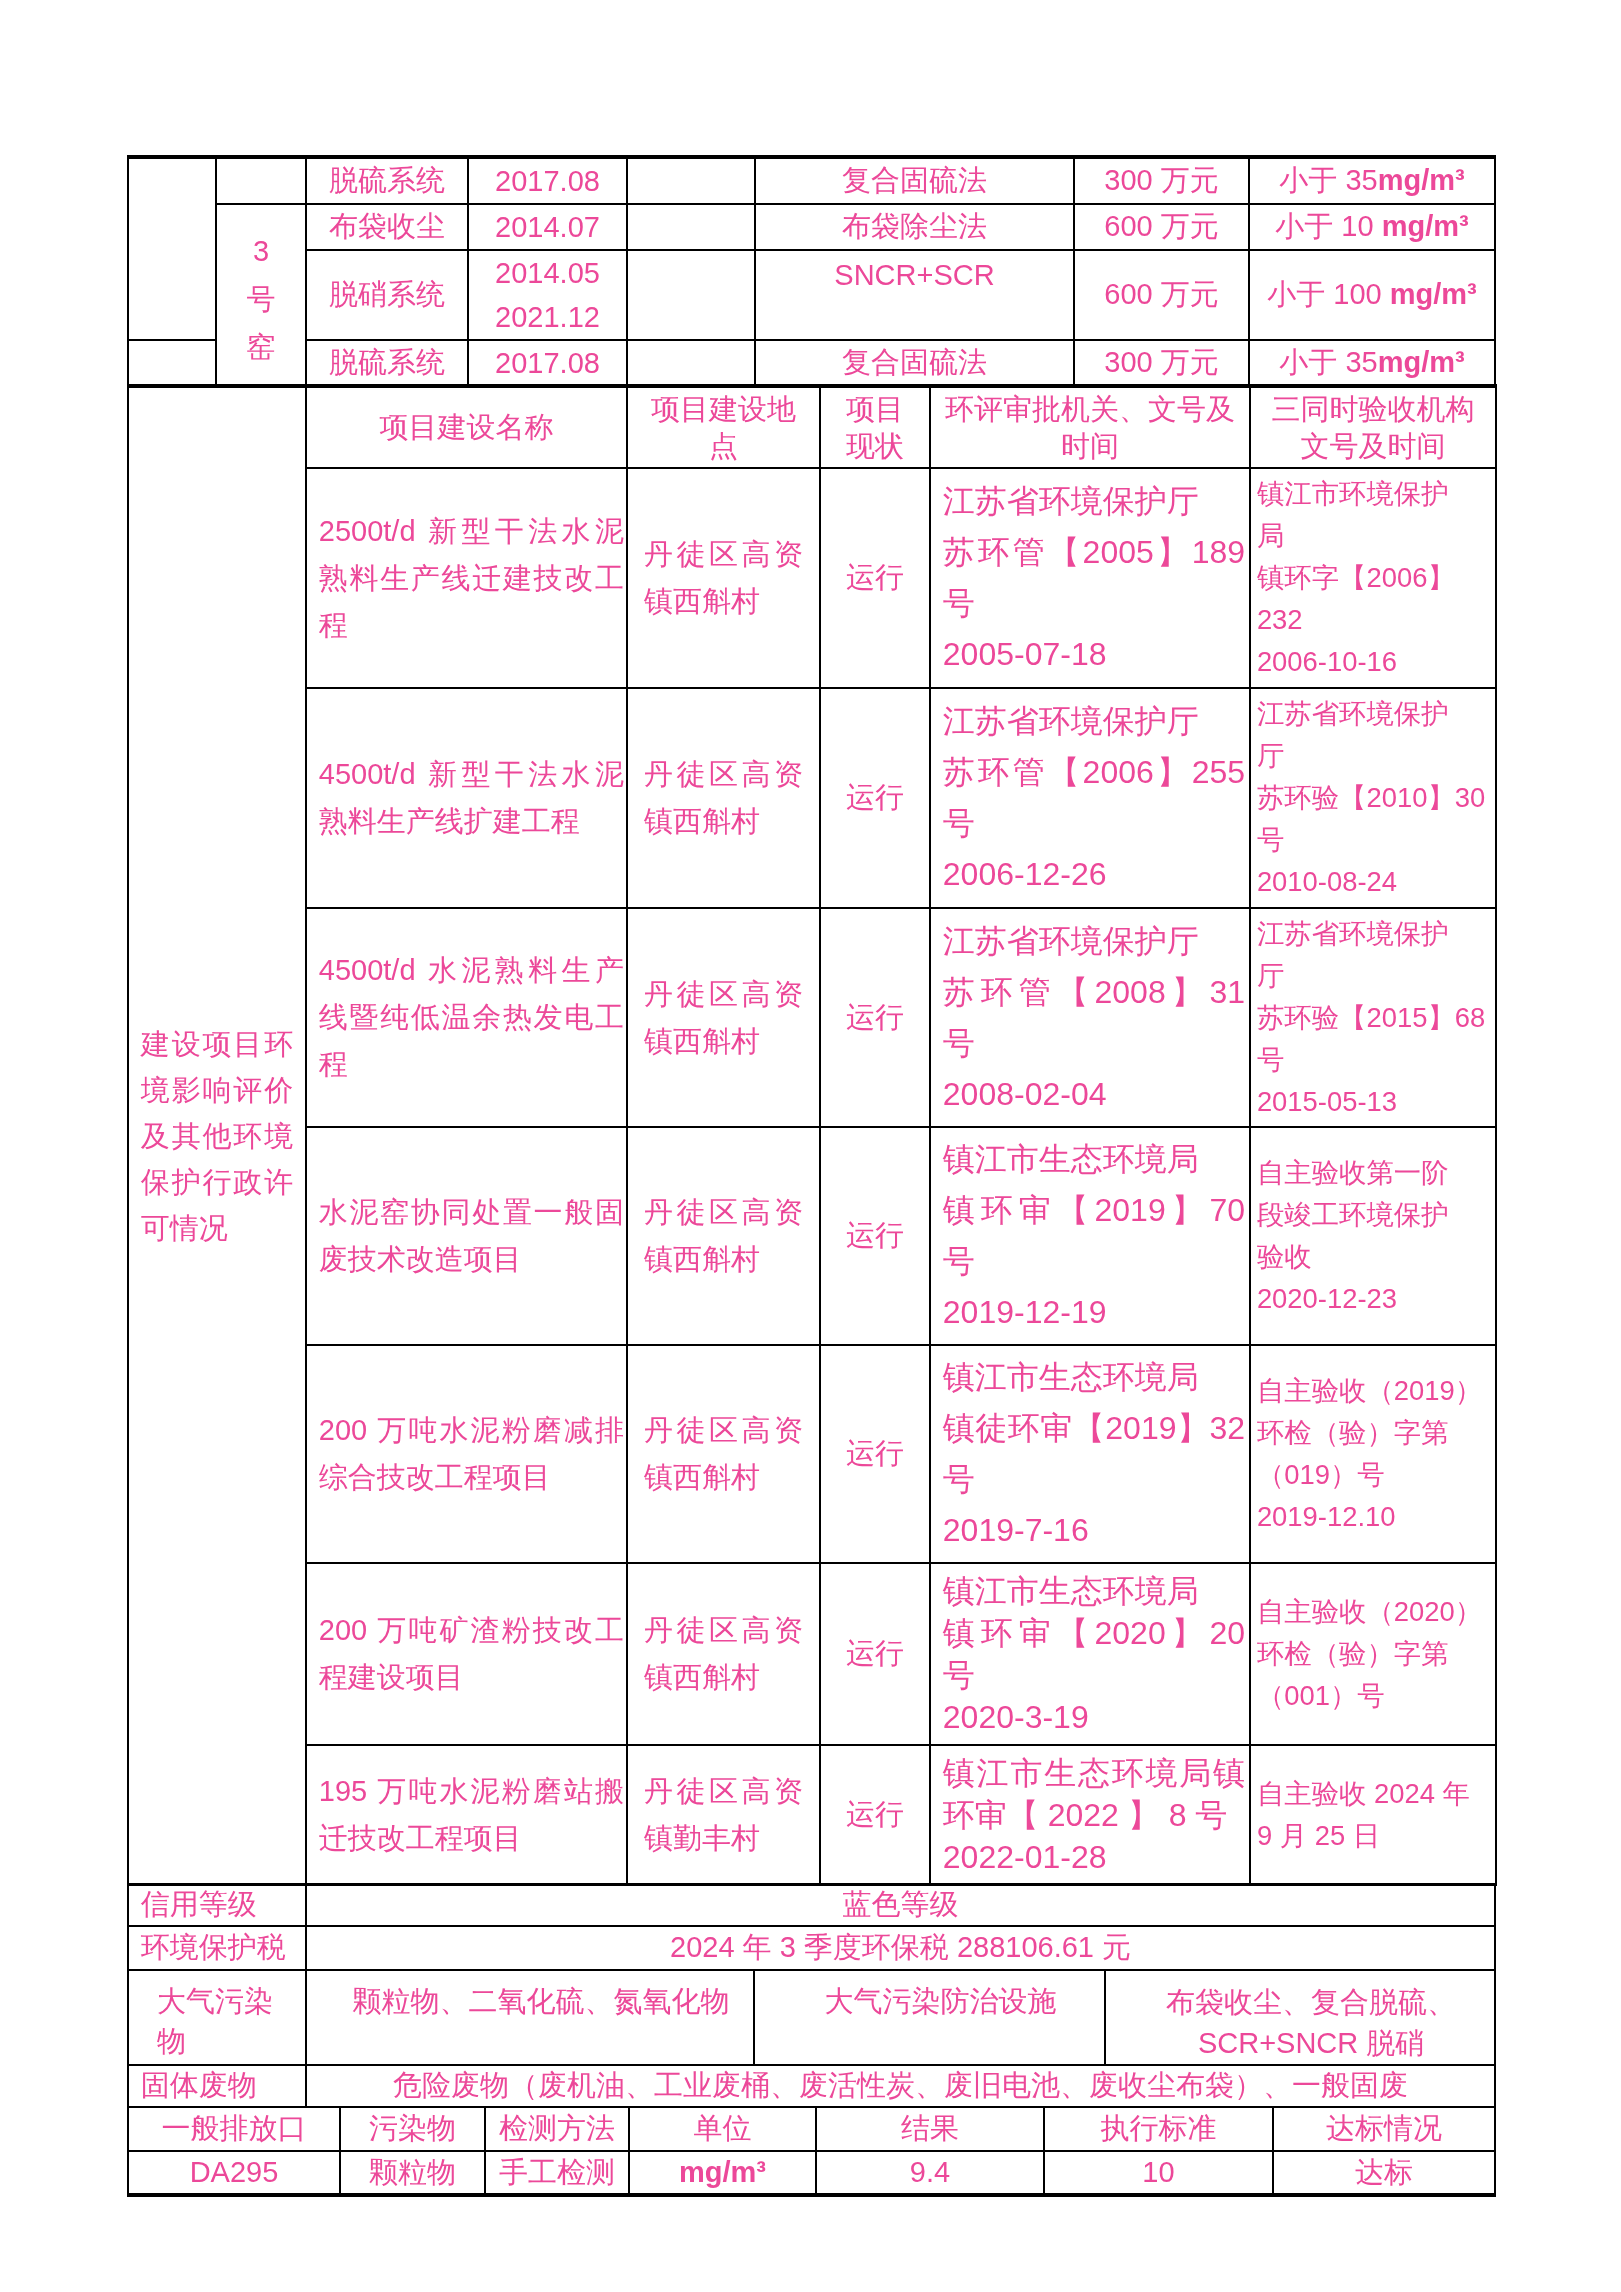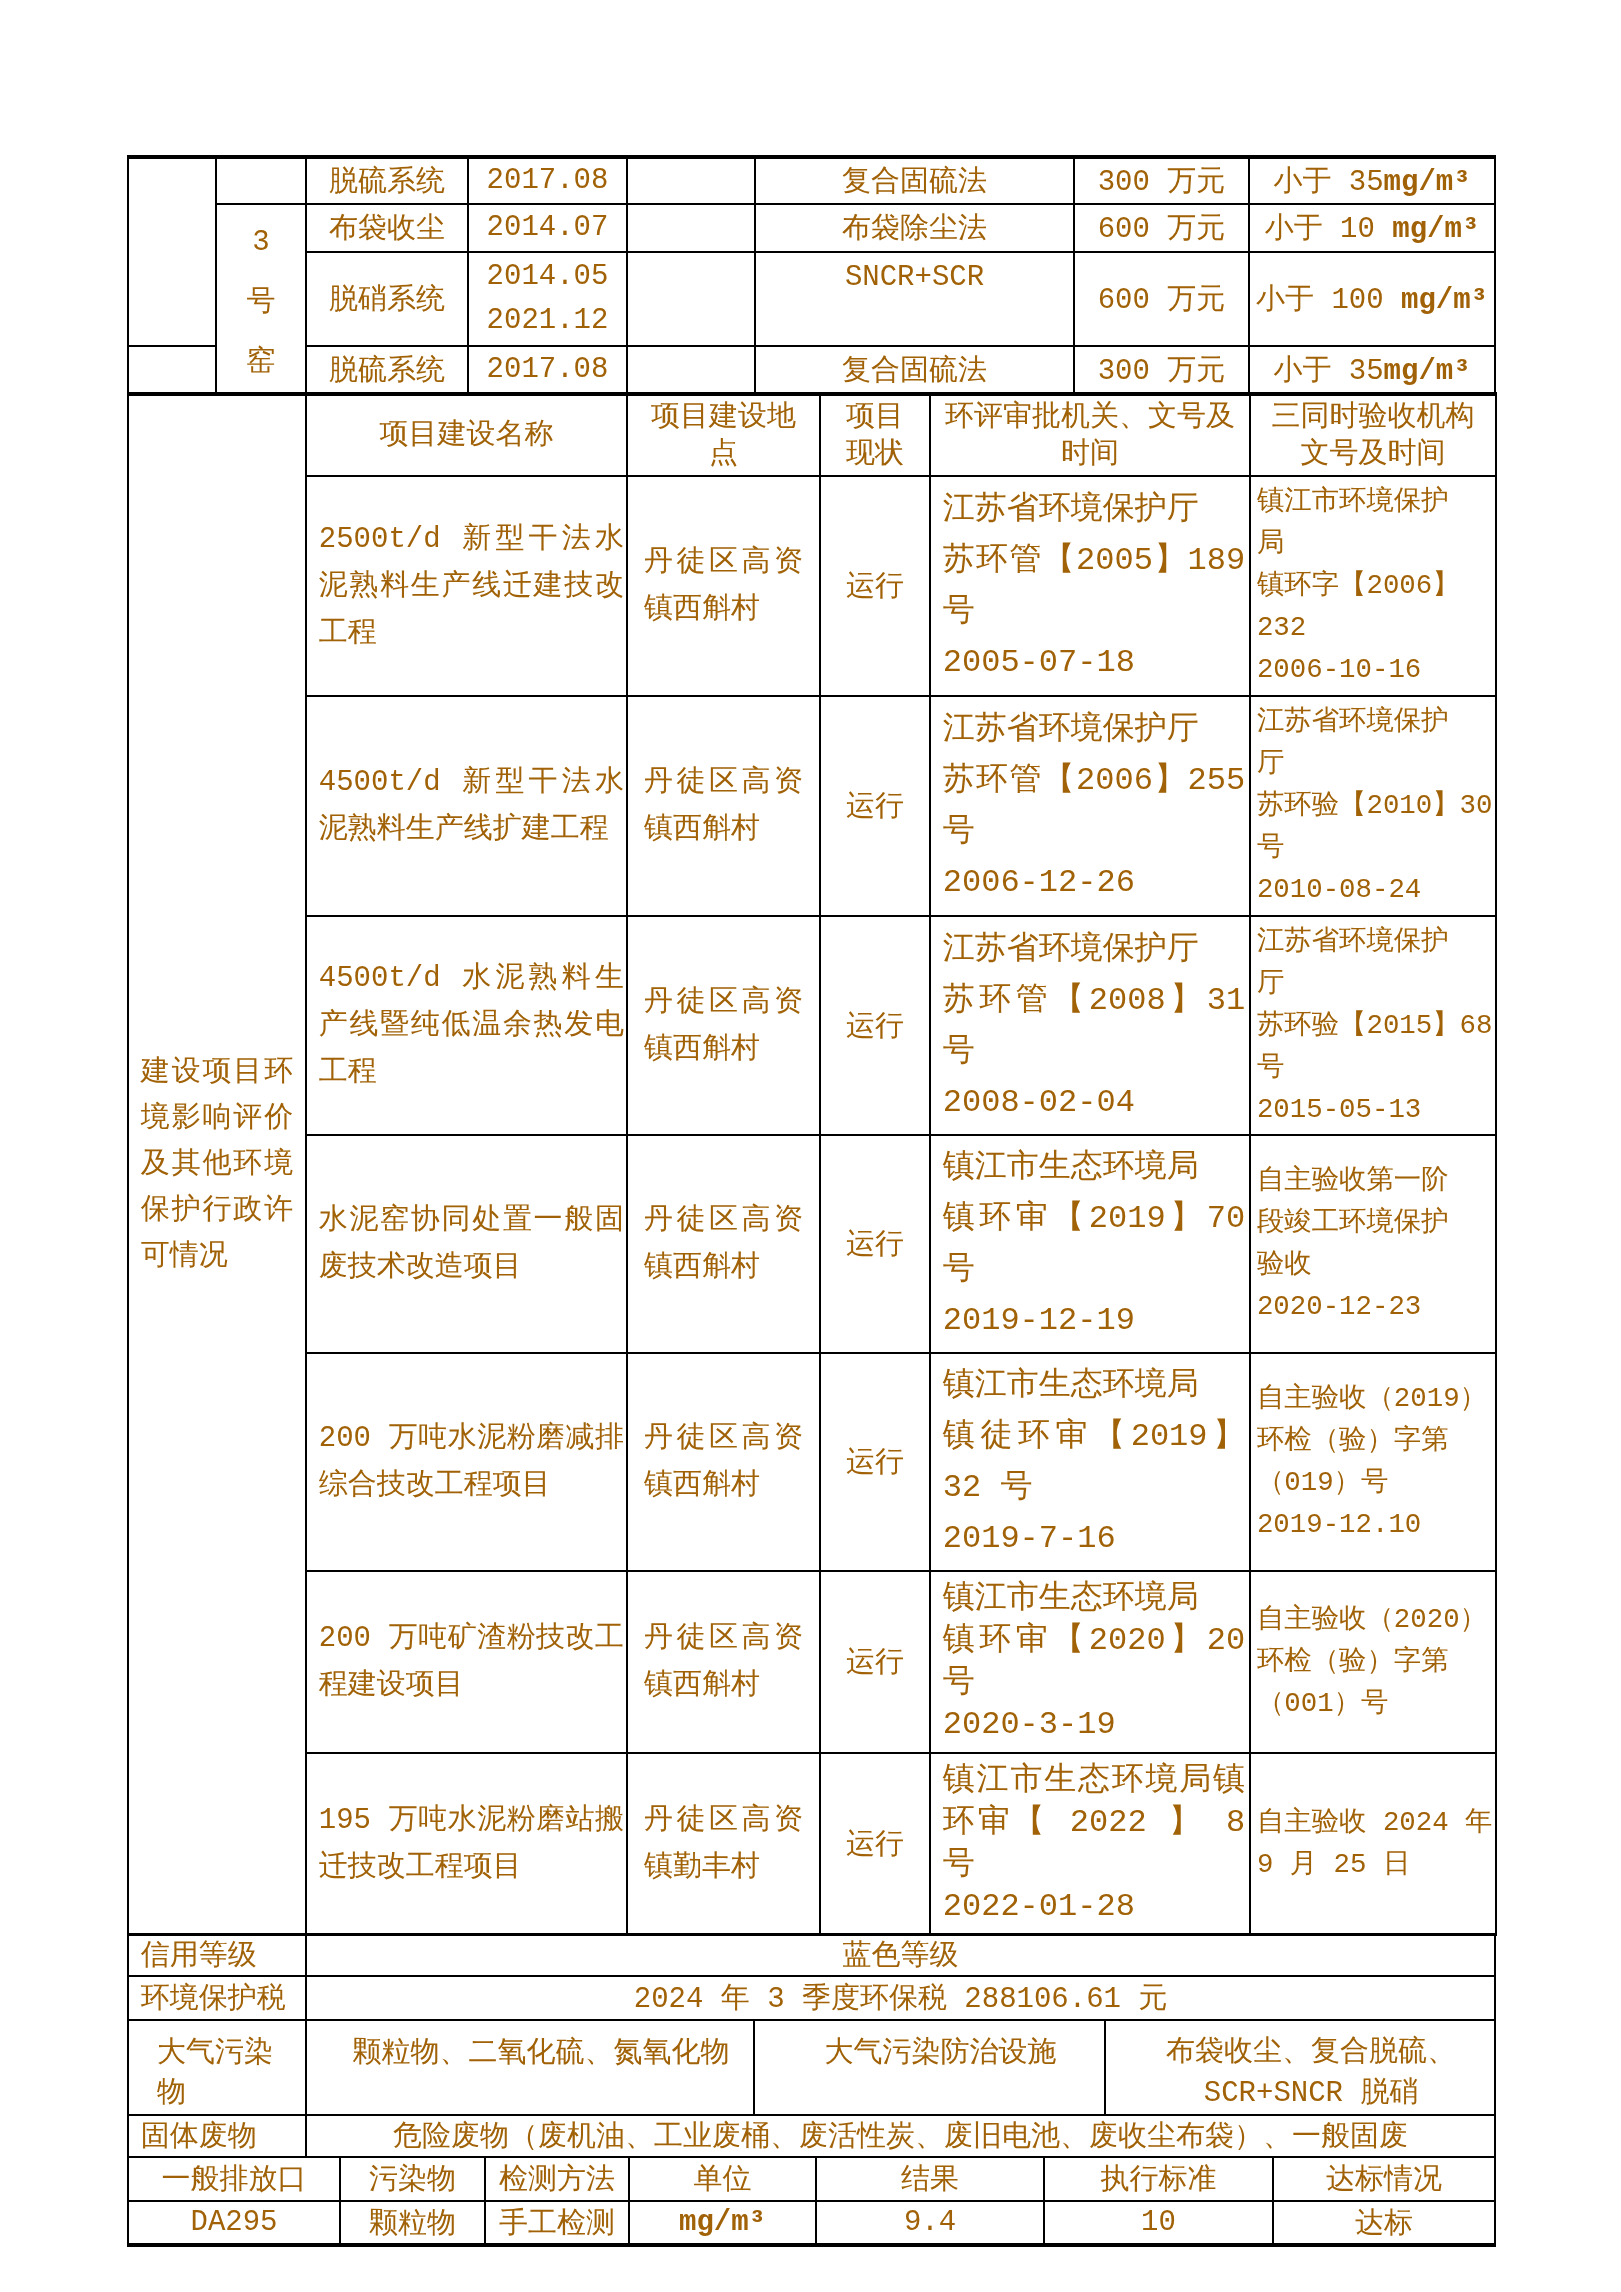--- a/index.html
+++ b/index.html
@@ -1,19 +1,19 @@
 <!DOCTYPE html>
 <html><head>
 <meta charset="utf-8">
 <style>
   html,body { margin:0; padding:0; background:#ffffff; }
   .page {
     position:relative; width:1621px; height:2262px; background:#ffffff;
-    font-family:Liberation Mono, monospace;
-    color:#a16207; font-size:29px; overflow:hidden;
+    font-family:Liberation Sans, sans-serif;
+    color:#ec4899; font-size:29px; overflow:hidden;
   }
   .tablewrap { position:absolute; left:127px; top:155px; width:1367px; }
   table { border-collapse:collapse; table-layout:fixed; width:1367px; }
   .t2, .t3 { margin-top:-2.9px; }
   td {
     border:2.9px solid #000; box-sizing:border-box;
     text-align:center; vertical-align:middle; padding:0 5.9px;
     overflow:hidden; word-break:normal;
   }
   .thick-top td { border-top-width:4.9px; }
@@ -22,21 +22,21 @@
   
   .h42{height:41px}.h43{height:42px}.h45{height:44px}.h46{height:45px}.h47{height:46px}
   .h84{height:82px}.h89{height:87px}.h90{height:88px}
   .h130{height:127px}.h132{height:129px}.h173{height:170px}.h175{height:172px}
   .h176{height:173px}.h217{height:213px}.h220{height:216px}
   .bold { font-weight:bold; }
   .va-top { vertical-align:top; padding-top:7.8px; }
   .lbl { text-align:left; padding-left:11.8px;margin-top:22px; }
 
   .kiln-cell { vertical-align:middle; }
-  .vtext { display:inline-block; width:33px; word-break:break-all; line-height:60px; text-align:center;margin-top:8px; }
+  .vtext { display:inline-block; width:33px; word-break:break-all; line-height:48px; text-align:center;margin-top:8px; }
 
   .date-cell { white-space:pre-line; line-height:44px; }
 
   .hdr { white-space:pre-line; line-height:37px; padding:0 2px; }
   .eia-label { text-align:justify; padding:0 11.8px; line-height:46px; }
   .name-cell { text-align:justify; padding:5.9px 2px 5.9px 11.8px; line-height:47px; }
   .loc-cell  { text-align:justify; padding:0 16px; line-height:47px; }
   .appr-cell { text-align:justify; font-size:32px; padding:5.9px 3.9px 5.9px 11.8px; line-height:51px; white-space:pre-line; }
   .appr-cell.tight { line-height:42px; }
   .acc-cell  { text-align:left; font-size:27.4px; padding:3.9px 2px 3.9px 5.9px; line-height:42px; white-space:pre-line; }

